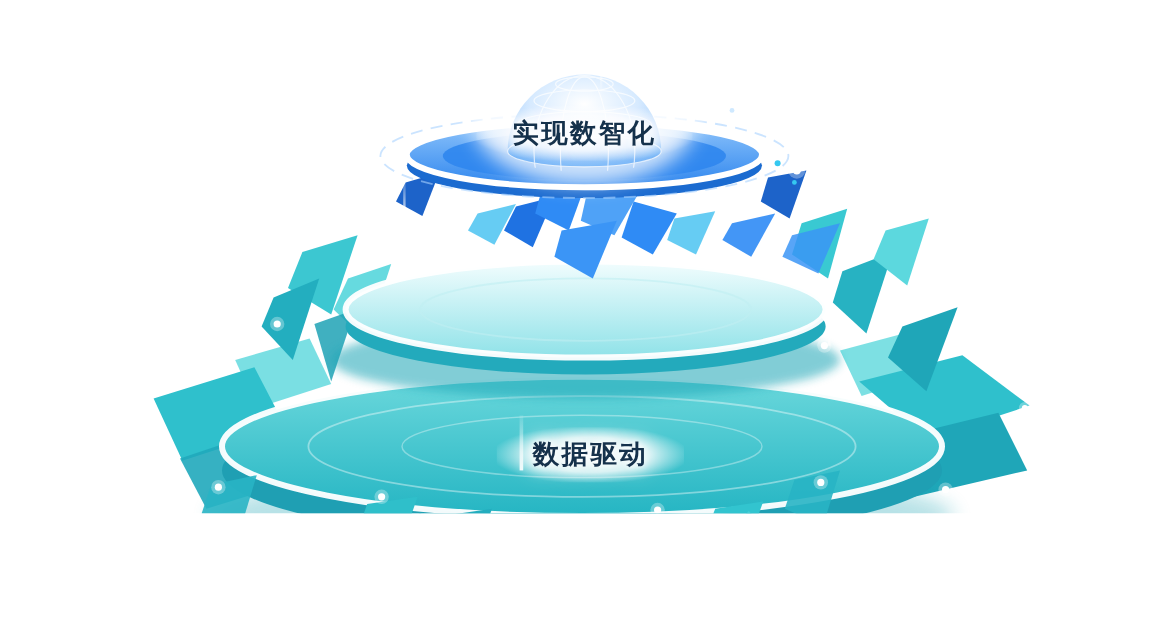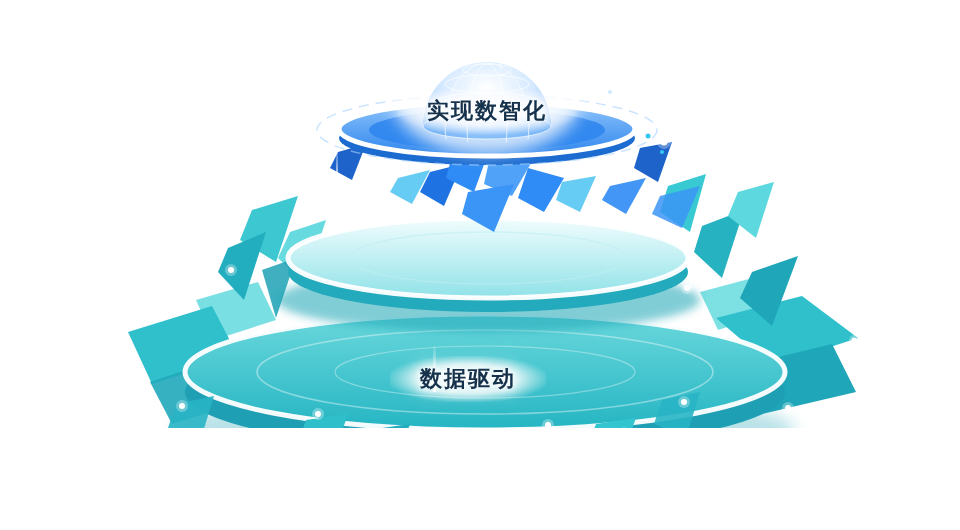--- a/index.html
+++ b/index.html
@@ -31,21 +31,21 @@
     padding: 8px 30px;
     text-align: center;
     background: radial-gradient(ellipse at center,
                 rgba(255,255,255,0.95) 0%,
                 rgba(255,255,255,0.75) 45%,
                 rgba(255,255,255,0) 75%);
     text-shadow: 0 0 6px #ffffff, 0 0 14px #ffffff, 0 0 22px #ffffff;
   }
   .label-top    { left: 487px; top: 111px; }
   .label-middle { left: 487px; top: 256px; }
-  .label-bottom { left: 468px; top: 379px; text-align: right; }
+  .label-bottom { left: 492px; top: 379px; text-align: right; }
 </style>
 </head>
 <body>
 
 <div class="stage">
 
 <svg width="960" height="530" viewBox="0 0 960 530">
   <defs>
     <radialGradient id="domeGrad" cx="50%" cy="32%" r="78%">
       <stop offset="0%" stop-color="#ffffff"></stop>

